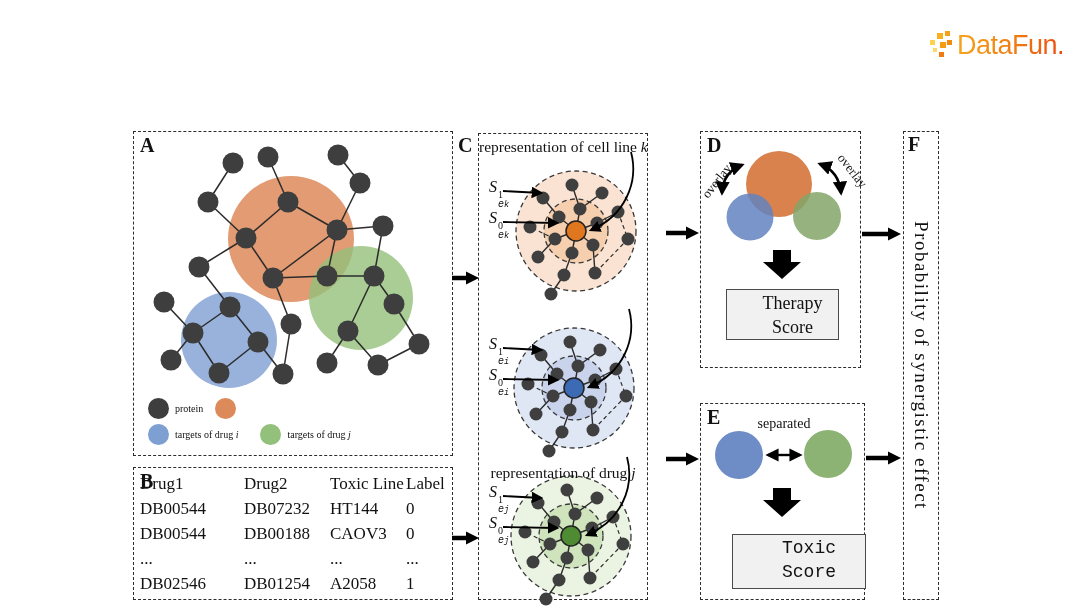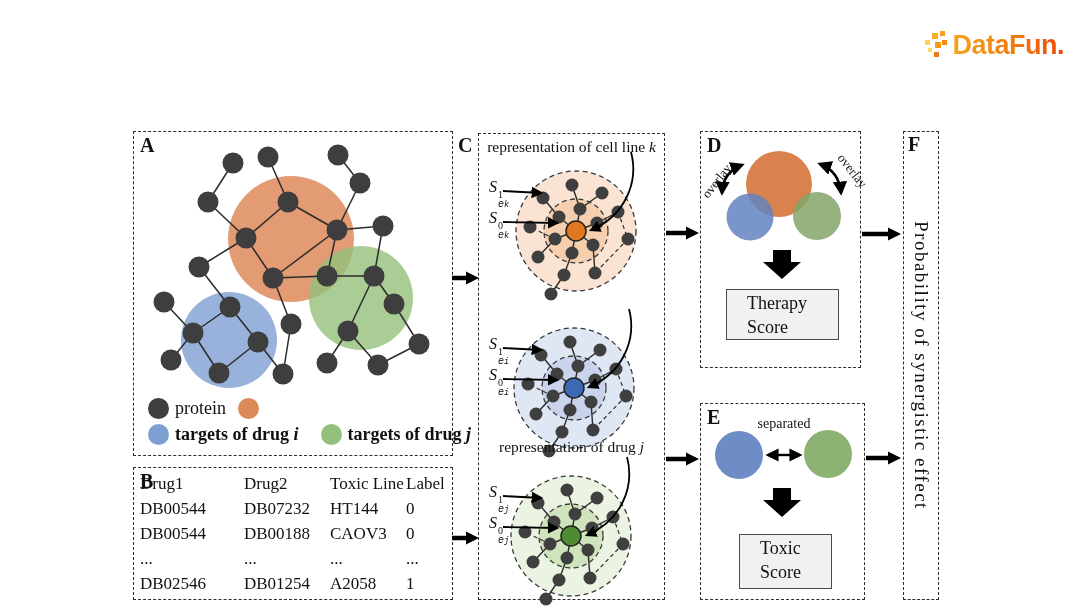--- a/index.html
+++ b/index.html
@@ -2,42 +2,42 @@
 <html><head>
 <meta charset="utf-8">
 <style>
   html,body{margin:0;padding:0;background:#fff;}
   .stage{position:relative;width:1080px;height:608px;background:#fff;overflow:hidden;
          font-family:"Liberation Serif",serif;color:#111;}
   .title{position:absolute;left:86px;top:62px;margin:0;font-family:"Liberation Sans",sans-serif;
          font-weight:400;font-size:44px;color:#000;letter-spacing:0px;}
   
   .logo{position:absolute;right:16px;top:30px;display:flex;align-items:flex-start;}
-  .logo-text{font-family:"Liberation Sans",sans-serif;font-weight:700;font-size:27px;letter-spacing:-0.5px;
+  .logo-text{font-family:"Liberation Sans",sans-serif;font-weight:400;font-size:27px;letter-spacing:-0.5px;
              background:linear-gradient(90deg,#f6a41c 0%,#f07b12 55%,#ee480d 100%);
              -webkit-background-clip:text;background-clip:text;color:transparent;}
   .logo-dots{margin:1px 2px 0 0;}
   
   .panel{position:absolute;border:1.6px dashed #2c2c2c;box-sizing:border-box;background:#fff;}
   .panelA{left:133px;top:131px;width:320px;height:325px;}
   .panelB{left:133px;top:467px;width:320px;height:133px;}
-  .panelC{left:478px;top:133px;width:187px;height:467px;}
+  .panelC{left:478px;top:133px;width:170px;height:467px;}
   .panelD{left:700px;top:131px;width:161px;height:237px;}
   .panelE{left:700px;top:403px;width:165px;height:197px;}
   .panelF{left:903px;top:131px;width:36px;height:469px;}
   .plabel{position:absolute;left:6px;top:2px;font-weight:700;font-size:20px;font-family:"Liberation Serif",serif;}
   .plabel-c{left:458px;top:134px;}
   svg{display:block;overflow:visible;}
   .absvg{position:absolute;left:0;top:0;}
   
   #net-edges line{stroke:#2b2b2b;stroke-width:1.5;}
   #net-nodes circle{fill:#3e3e3e;}
-  .legend{position:absolute;display:flex;align-items:center;font-size:18px;white-space:nowrap;}
+  .legend{position:absolute;display:flex;align-items:center;font-size:10px;white-space:nowrap;}
   .legend1{left:14px;top:266px;}
-  .legend2{left:14px;top:292px;font-weight:bold;}
+  .legend2{left:14px;top:292px;}
   .sw{display:inline-block;width:21px;height:21px;border-radius:50%;margin-right:6px;flex:0 0 auto;}
   .sw-protein{background:#3e3e3e;}
   .sw-cell{background:#dd8a5b;}
   .sw-drugi{background:#7e9fd2;}
   .sw-drugj{background:#93c07a;}
   .lgap1{width:12px;} .lgap2{width:22px;}
   .lvar{font-style:italic;}
   
   .btable{position:absolute;left:6px;top:6px;width:306px;font-size:17px;}
   .brow{display:grid;grid-template-columns:104px 86px 76px 40px;text-align:left;line-height:25px;}
@@ -54,23 +54,23 @@
   .cl-k{--co:#fae3d2;--ci:#f6cfae;--cc:#e0771f;}
   .cl-i{--co:#dfe6f4;--ci:#c9d4ec;--cc:#3c6ab5;}
   .cl-j{--co:#ebf3e2;--ci:#cfe3bd;--cc:#4e8b33;}
   .slab{position:absolute;left:10px;font-size:16px;}
   .sbase{font-style:italic;}
   .ss{display:inline-flex;flex-direction:column;line-height:1;font-size:10px;vertical-align:-6px;margin-left:1px;}
   .ss .sb{font-style:italic;font-family:Liberation Mono, monospace;}
   .ss .sv{font-size:8.5px;font-style:italic;}
   
   .score{position:absolute;background:#f1f1f1;border:1.5px solid #4a4a4a;box-sizing:border-box;
-         text-align:left;font-size:18px;line-height:1.32;padding-top:2px;padding-left:20px;}
+         text-align:center;font-size:18px;line-height:1.32;padding-top:2px;padding-left:20px;}
   .scoreD{left:25px;top:157px;width:113px;height:51px;}
-  .scoreE{left:38px;top:130px;width:93px;height:55px;}
+  .scoreE{left:31px;top:130px;width:134px;height:55px;font-family:Liberation Mono, monospace;}
   .ovl{font-size:13px;fill:#111;font-family:"Liberation Serif",serif;}
   .sep{font-size:14px;fill:#111;font-family:"Liberation Serif",serif;}
   .dblarrow{stroke:#000;stroke-width:2.4;}
   .arc{stroke:#000;stroke-width:2.6;fill:none;}
   .bigarrow{fill:#000;}
   
   .ftext{position:absolute;left:0;top:0;right:0;bottom:0;display:flex;align-items:center;justify-content:center;}
   .ftext span{writing-mode:vertical-rl;font-size:19px;letter-spacing:1.5px;white-space:nowrap;}
   
   .flow{position:absolute;}
@@ -283,21 +283,21 @@
         <line x1="24" y1="362" x2="62" y2="364" class="labarrow" marker-end="url(#ahC)"></line>
         <line x1="24" y1="393" x2="78" y2="394" class="labarrow" marker-end="url(#ahC)"></line>
       </g>
       <g>
         <path d="M152,18 C160,48 146,82 112,96" class="curvarrow" marker-end="url(#ahC)"></path>
         <path d="M150,175 C158,205 144,239 110,253" class="curvarrow" marker-end="url(#ahC)"></path>
         <path d="M148,323 C156,353 142,387 108,401" class="curvarrow" marker-end="url(#ahC)"></path>
       </g>
     </svg>
     <div class="ctitle" style="top:4px"><span>representation of cell line </span><span class="tvar">k</span></div>
-    <div class="ctitle" style="top:304px"><span>representation of drug </span><span class="tvar">j</span></div>
+    <div class="ctitle" style="top:330px"><span>representation of drug </span><span class="tvar">j</span></div>
 
     <div class="slab" style="top:44px"><span class="sbase">S</span><span class="ss">
           <span class="sp">1</span>
           <span class="sb"><span>e</span><span class="sv">k</span></span>
         </span></div>
     <div class="slab" style="top:75px"><span class="sbase">S</span><span class="ss">
           <span class="sp">0</span>
           <span class="sb"><span>e</span><span class="sv">k</span></span>
         </span></div>
     <div class="slab" style="top:201px"><span class="sbase">S</span><span class="ss">

